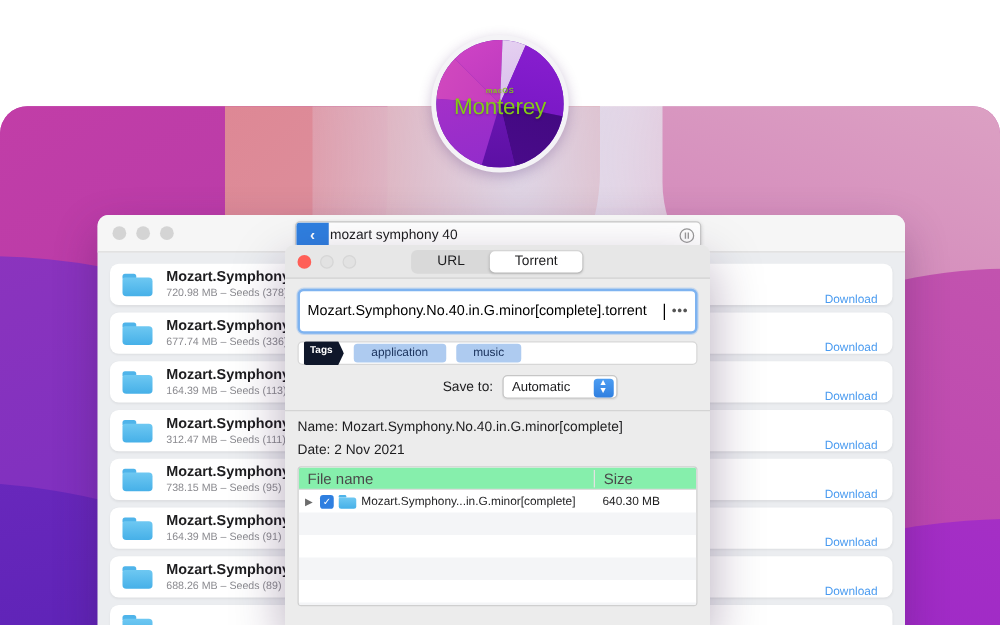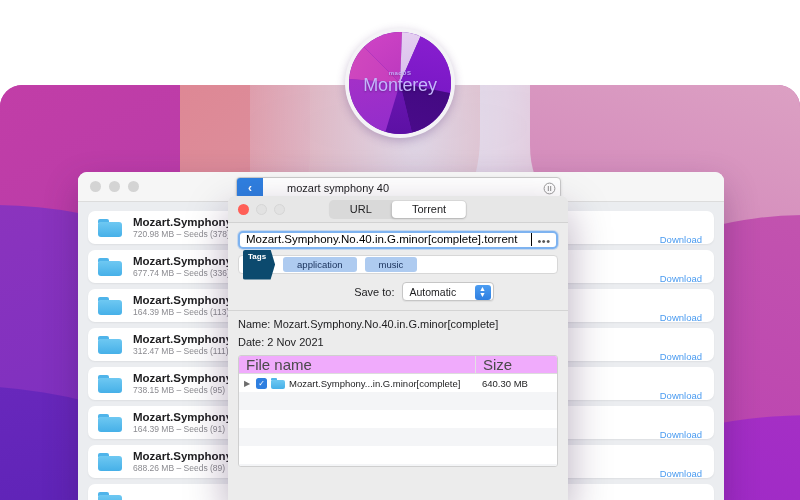--- a/index.html
+++ b/index.html
@@ -95,21 +95,21 @@
            clip-path: polygon(50% 50%, 100% 60%, 100% 100%, 62% 100%); }
   .seg-e { background: linear-gradient(0deg,#5c10a4 0%, #7a1cc0 100%);
            clip-path: polygon(50% 50%, 62% 100%, 35% 100%); }
   .seg-f { background: linear-gradient(345deg,#8e2bcc 0%, #b033c6 100%);
            clip-path: polygon(50% 50%, 35% 100%, 0% 100%, 0% 46%); }
   .seg-g { background: linear-gradient(120deg,#d34bbe 0%, #b82fbe 100%);
            clip-path: polygon(50% 50%, 0% 46%, 0% 0%); }
   .badge-text {
     position: absolute; left: 0; right: 0; top: 0; bottom: 0;
     display: flex; flex-direction: column; align-items: center; justify-content: center;
-    color: #c4b5fd; text-shadow: 0 1px 2px rgba(0,0,0,.25);
+    color: #84cc16; text-shadow: 0 1px 2px rgba(0,0,0,.25);
   }
   .badge-os { font-size: 6px; letter-spacing: .4px; opacity: .92; margin-bottom: 0px; font-weight: 600;}
   .badge-name { font-size: 18px; font-weight: 400; letter-spacing: -.2px; margin-top: -1px;}
 
   
   .appwin {
     position: absolute; left: 78px; top: 172px; width: 646px; height: 340px;
     background: #ebedf0;
     border-radius: 9px 9px 0 0;
     box-shadow: 0 14px 34px rgba(60,20,80,.30);
@@ -159,21 +159,21 @@
     display: flex; align-items: center; overflow: hidden;
     box-shadow: 0 1px 3px rgba(0,0,0,.12);
     z-index: 30;
   }
   .sb-back {
     width: 26px; height: 100%; background: #2f7fe0;
     display: flex; align-items: center; justify-content: center;
     color: #fff; font-size: 12px; font-weight: 700;
     flex: 0 0 26px;
   }
-  .sb-text { flex: 1; font-size: 11px; color: #1d1d1f; padding-left: 24px; }
+  .sb-text { flex: 1; font-size: 11px; color: #1d1d1f; padding-left: 1px; }
   .sb-info {
     width: 22px; display:flex; align-items:center; justify-content:center;
     color: #9a9a9a; font-size: 12px;
   }
   .sb-info svg { display:block; }
 
   
   .dialog {
     position: absolute; left: 228px; top: 196px; width: 340px; height: 304px;
     background: #ececec;
@@ -197,42 +197,42 @@
   .seg {
     padding: 0 20px; font-size: 11px; color: #1d1d1f;
     display: flex; align-items: center; justify-content: center;
     border-radius: 4px;
   }
   .seg.active { background: #ffffff; box-shadow: 0 1px 2px rgba(0,0,0,.18); text-align: center; }
 
   .dlg-body { padding: 8px 10px 0 10px; }
   .fname-wrap { position: relative; }
   .fname-field {
-    height: 18px; background: #fff;
+    height: 36px; background: #fff;
     border: 2px solid #7eb3f0; border-radius: 5px;
-    display: flex; padding: 0 2px 0 6px;
+    display: flex; align-items: center; padding: 0 2px 0 6px;
     box-shadow: 0 0 0 1px rgba(126,179,240,.35);
   }
   .fname-text {
     flex: 1; font-size: 11.5px; color: #000; white-space: nowrap; overflow: hidden;
   }
   .caret { width: 1px; height: 13px; background: #000; margin-right: 2px; }
   .dots-btn {
     width: 20px; height: 16px; border-radius: 3px;
     display: flex; align-items: center; justify-content: center;
     font-size: 11px; color: #555; letter-spacing: .5px;
   }
   .tagsrow {
     margin-top: 6px; height: 19px; background: #fff;
     border: 1px solid #d7d7d7; border-radius: 4px;
     display: flex; align-items: center; padding: 0 4px; gap: 8px;
   }
   .tags-label {
-    background: #0c4a6e; color: #fff; font-size: 8px; font-weight: 700;
-    padding: 1px 5px 1px 5px; height: 30px; line-height: 11px;
+    background: #0f172a; color: #fff; font-size: 8px; font-weight: 700;
+    padding: 1px 5px 1px 5px; height: 19px; line-height: 11px;
     clip-path: polygon(0 0, 86% 0, 100% 50%, 86% 100%, 0 100%);
     padding-right: 9px; border-radius: 2px 0 0 2px;
   }
   .tag-pill {
     background: #aecbf0; color: #18305a; font-size: 9.5px;
     padding: 1px 14px; border-radius: 3px; line-height: 13px;
   }
 
   .formrow {
     display: flex; align-items: center; justify-content: center;
@@ -262,22 +262,22 @@
   .meta-line2 { display: flex; margin-top: 6px; font-size: 11px; color: #1d1d1f; }
   .meta-size { width: 168px; }
 
   .filetable {
     margin: 7px 10px 0 10px; background: #fff;
     border: 1px solid #cfcfcf; border-radius: 3px; overflow: hidden;
     height: 112px;
   }
   .ft-head {
     display: flex; height: 18px; align-items: center;
-    background: #f0abfc; border-bottom: 1px solid #dcdcdc;
-    font-size: 15px; color: #4a4a4a;
+    background: #86efac; border-bottom: 1px solid #dcdcdc;
+    font-size: 12px; color: #4a4a4a;
   }
   .ft-head .c1 { flex: 1; padding-left: 7px; }
   .ft-head .c2 { width: 82px; padding-left: 7px; border-left: 1px solid #e2e2e2; }
   .ft-row {
     display: flex; height: 18px; align-items: center; font-size: 9.5px; color: #1d1d1f;
   }
   .ft-row.zebra { background: #f4f5f7; }
   .ft-row .c1 { flex: 1; display: flex; align-items: center; padding-left: 5px; gap: 4px; }
   .ft-row .c2 { width: 82px; padding-left: 7px; }
   .twisty { color: #6c6c6c; font-size: 8px; width: 8px; }

